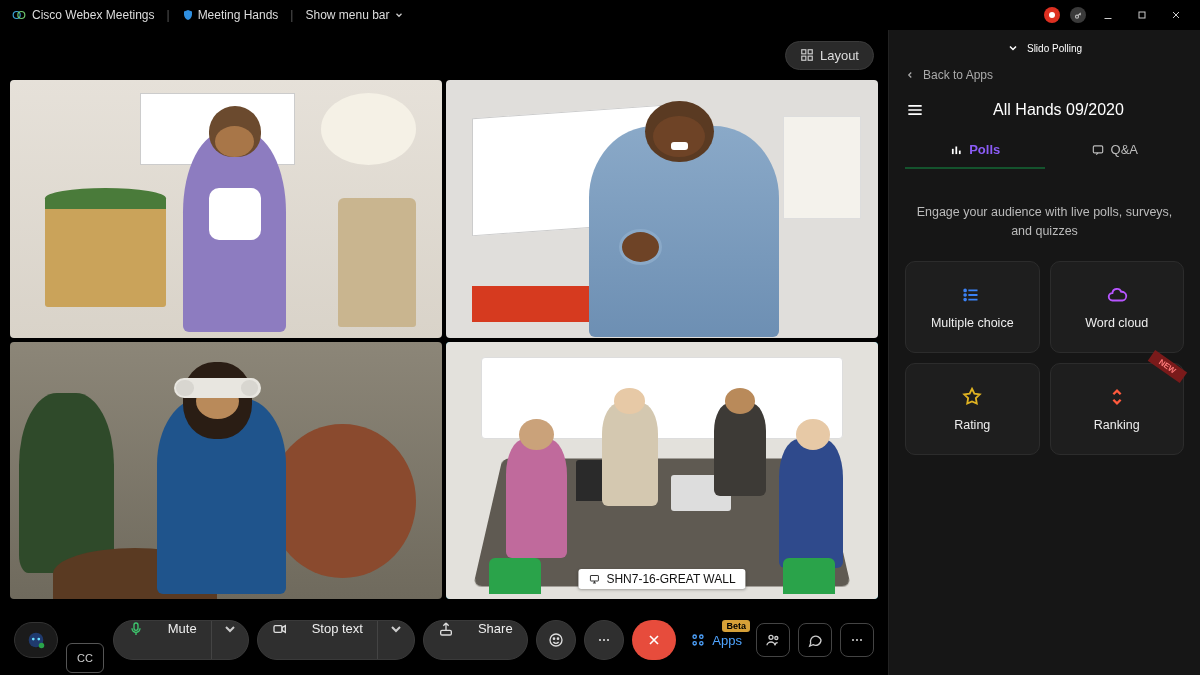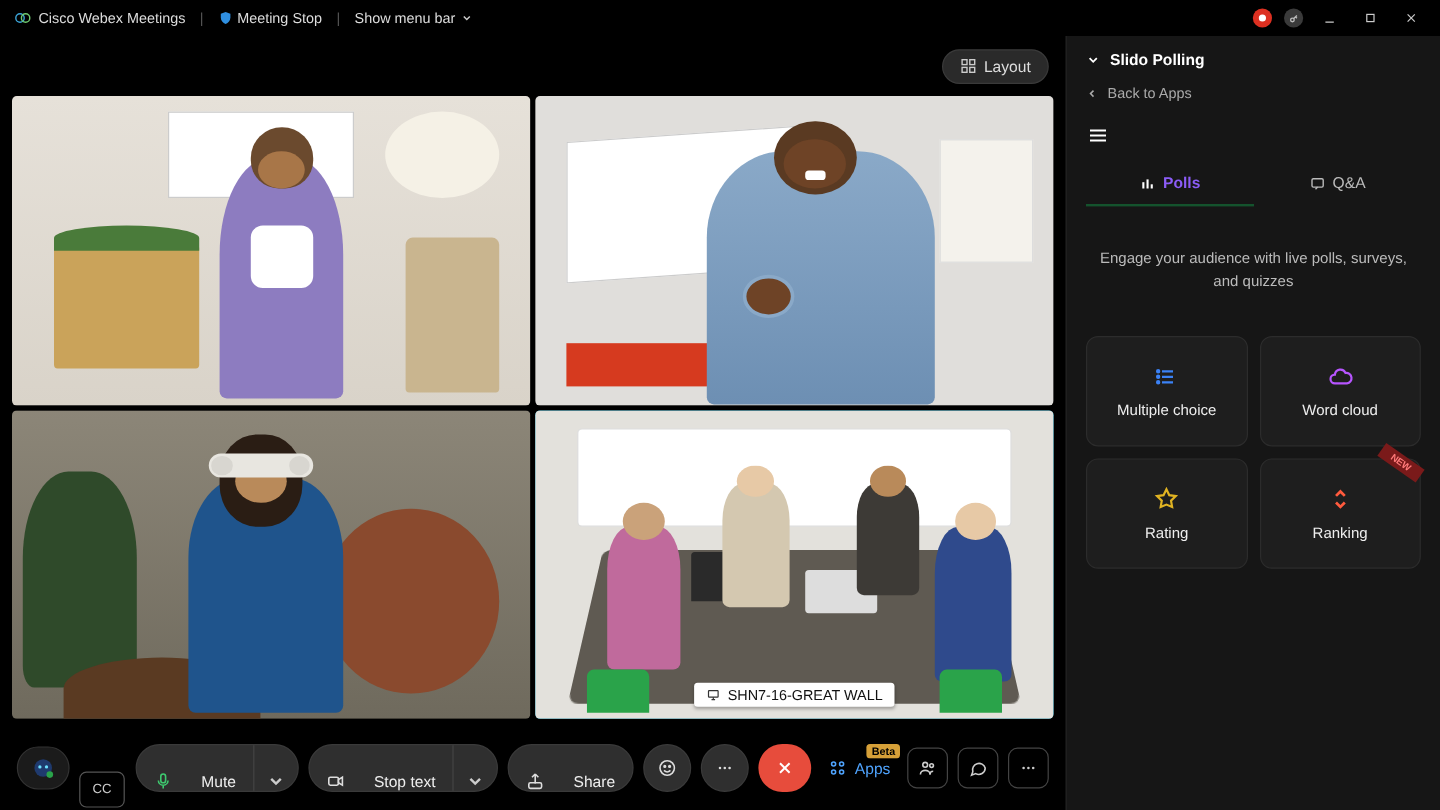--- a/index.html
+++ b/index.html
@@ -35,52 +35,52 @@
 
 .scene { width:100%; height:100%; position:relative; }
 .scene .bg{position:absolute;inset:0;}
 
 .controls { height: 70px; display:flex; align-items:center; justify-content:space-between; padding:0 14px; }
 .ctrl-left{display:flex;gap:8px;align-items:center;}
 .ctrl-center{display:flex;gap:8px;align-items:center;}
 .ctrl-right{display:flex;gap:8px;align-items:center;}
 .pill{background:#2f2f2f;border-radius:22px;height:40px;display:flex;align-items:center;color:#eee;font-size:13px;border:1px solid #3a3a3a;}
 .pill.split{padding:0;}
-.pill .seg{padding:0 14px;height:100%;display:flex;align-items:flex-end;gap:24px;}
+.pill .seg{padding:0 14px;height:100%;display:flex;align-items:flex-start;gap:24px;}
 .pill .seg.caret{padding:0 10px;border-left:1px solid #444;}
 .pill.round{width:40px;justify-content:center;}
 .pill svg{width:16px;height:16px;}
 .end-btn{background:#e74c3c;width:44px;height:40px;border-radius:22px;display:flex;align-items:center;justify-content:center;}
 .end-btn svg{width:16px;height:16px;color:#fff;}
 .assistant-btn{width:44px;height:36px;border-radius:20px;background:#1b1b1b;border:1px solid #333;display:flex;align-items:center;justify-content:center;}
 .cc-btn{width:38px;height:30px;border-radius:6px;border:1px solid #555;display:flex;align-items:center;justify-content:center;font-size:11px;color:#ccc;margin-top:35px;}
 .apps-btn{display:flex;align-items:center;gap:6px;color:#4fa4ff;font-size:13px;padding:0 6px;position:relative;}
 .apps-btn svg{width:16px;height:16px;}
 .beta-badge{position:absolute;top:-12px;right:-2px;background:#d6a038;color:#000;font-size:9px;padding:1px 4px;border-radius:3px;font-weight:600;}
 .sqbtn{width:34px;height:34px;border-radius:8px;border:1px solid #444;display:flex;align-items:center;justify-content:center;}
 .sqbtn svg{width:16px;height:16px;color:#ccc;}
 
 
 .panel{width:312px;background:#161616;border-left:1px solid #222;display:flex;flex-direction:column;}
 .panel-head{padding:12px 16px 8px;}
-.panel-title-row{display:flex;align-items:center;gap:8px;font-size:13px;font-weight:700;}
+.panel-title-row{display:flex;align-items:center;gap:8px;font-size:10px;font-weight:400;justify-content:center;}
 .panel-title-row svg{width:12px;height:12px;}
 .back-row{display:flex;align-items:center;gap:8px;color:#aaa;font-size:12px;margin-top:14px;}
 .back-row svg{width:10px;height:10px;}
 .event-row{display:flex;align-items:center;margin-top:18px;}
 .hamb{width:20px;margin-right:8px;}
 .event-title{flex:1;text-align:center;font-size:16px;font-weight:500;}
 .tabs{display:flex;margin-top:12px;}
 .tab{flex:1;text-align:center;padding:10px 0;font-size:13px;color:#bbb;display:flex;align-items:center;justify-content:center;gap:6px;border-bottom:2px solid transparent;}
 .tab.active{color:#8b5cf6;border-bottom:2px solid #14532d;font-weight:600;}
 .tab svg{width:14px;height:14px;}
 .panel-body{flex:1;padding:20px 16px;overflow:auto;}
 .create-h{font-size:18px;text-align:center;font-weight:500;}
 .create-sub{font-size:12.5px;color:#bbb;text-align:center;margin-top:6px;line-height:1.5;}
-.poll-grid{display:grid;grid-template-columns:1fr 1fr;gap:10px;margin-top:36px;}
+.poll-grid{display:grid;grid-template-columns:1fr 1fr;gap:10px;margin-top:20px;}
 .poll-card{background:#1e1e1e;border:1px solid #2c2c2c;border-radius:10px;height:92px;display:flex;flex-direction:column;align-items:center;justify-content:center;gap:10px;font-size:12.5px;color:#eee;position:relative;}
 .poll-card .picon{width:22px;height:22px;}
 .new-tag{position:absolute;top:-4px;right:-4px;background:#7a1a1a;transform:rotate(35deg);font-size:8px;padding:2px 10px;color:#ff7a7a;font-weight:700;}
 </style>
 </head>
 <body>
 
 <div class="titlebar">
   <div class="titlebar-left">
     <div class="brand">
@@ -88,21 +88,21 @@
           <circle cx="8" cy="12" r="6" stroke="#3ba4d8" stroke-width="2"></circle>
           <circle cx="16" cy="12" r="6" stroke="#6fc96f" stroke-width="2"></circle>
         </svg>
       <span>Cisco Webex Meetings</span>
     </div>
     <span class="sep">|</span>
     <div class="meeting-info">
       <svg class="shield" viewBox="0 0 24 24" fill="#2f8fe0">
           <path d="M12 2l8 3v6c0 5-3.5 9.5-8 11-4.5-1.5-8-6-8-11V5l8-3z"></path>
         </svg>
-      <span>Meeting Stop</span>
+      <span>Meeting Hands</span>
     </div>
     <span class="sep">|</span>
     <div class="menu-bar-btn">
       <span>Show menu bar</span>
       <svg class="chev" viewBox="0 0 24 24" fill="none" stroke="#ccc" stroke-width="3">
           <path d="M6 9l6 6 6-6"></path>
         </svg>
     </div>
   </div>
   <div class="titlebar-right">
@@ -340,20 +340,21 @@
       <div class="back-row">
         <svg viewBox="0 0 24 24" fill="none" stroke="#aaa" stroke-width="3">
             <path d="M15 6l-6 6 6 6"></path>
           </svg>
         <span>Back to Apps</span>
       </div>
       <div class="event-row">
         <svg class="hamb" viewBox="0 0 24 24" stroke="#fff" stroke-width="2">
             <path d="M4 7h16M4 12h16M4 17h16"></path>
           </svg>
+        <div class="event-title">All Hands 09/2020</div>
       </div>
       <div class="tabs">
         <div class="tab active">
           <svg viewBox="0 0 24 24" fill="#fff">
               <rect x="5" y="10" width="3" height="9"></rect>
               <rect x="11" y="6" width="3" height="13"></rect>
               <rect x="17" y="13" width="3" height="6"></rect>
             </svg>
           <span>Polls</span>
         </div>

